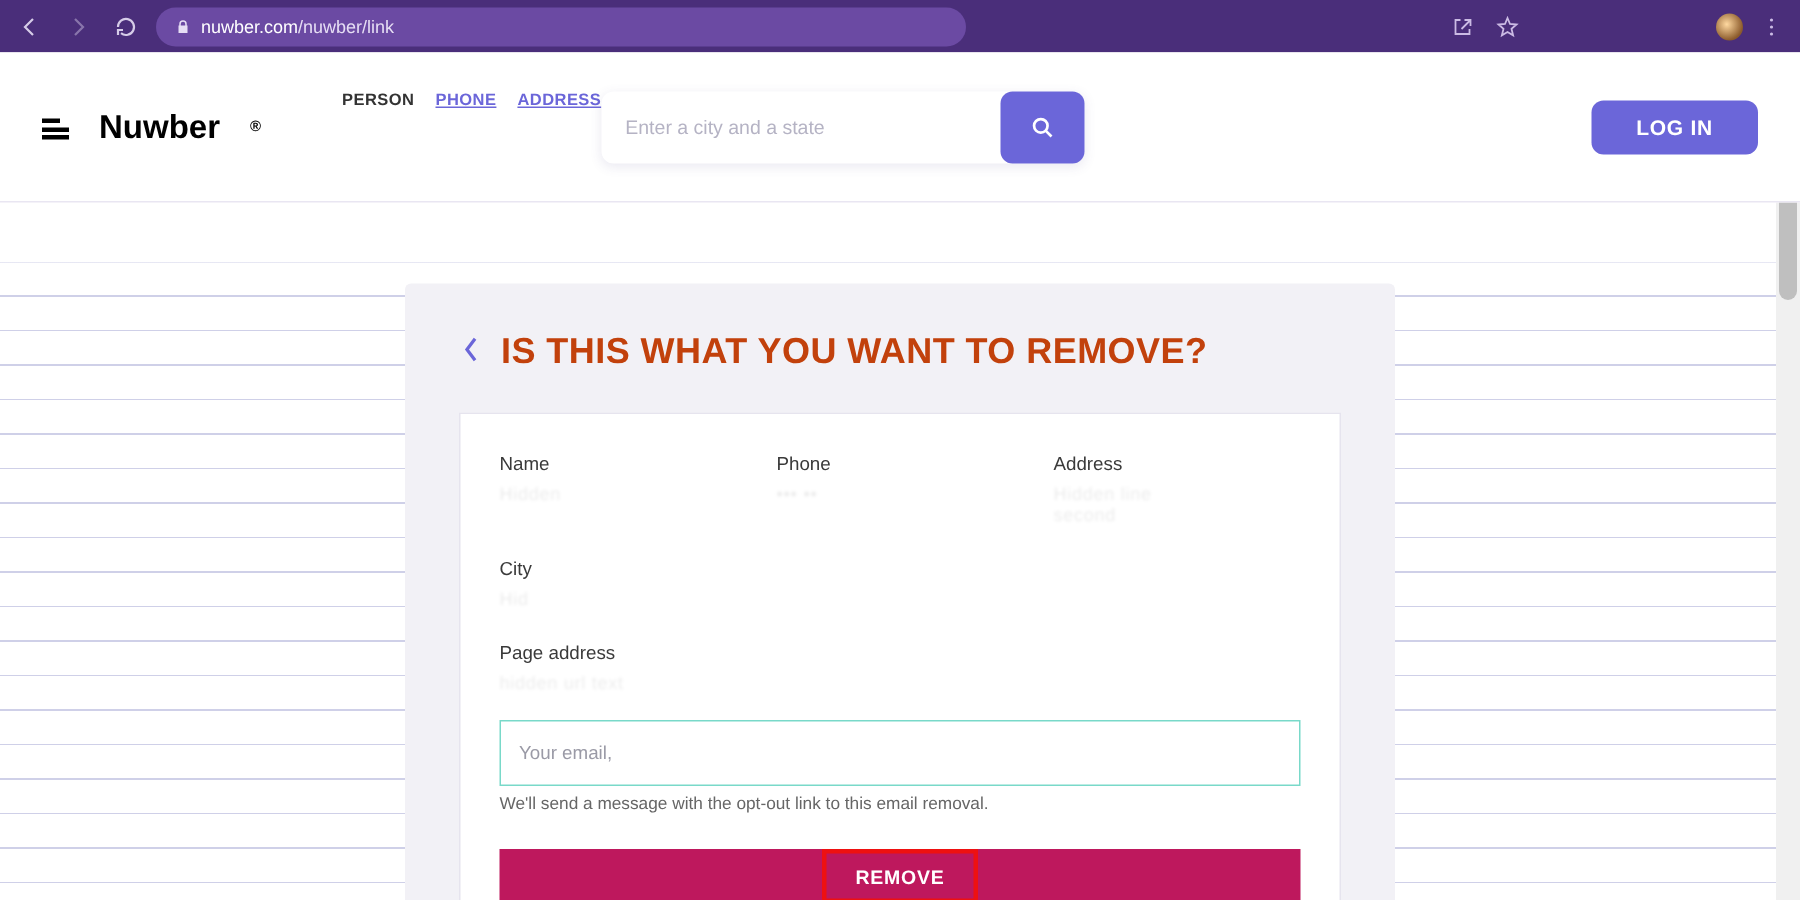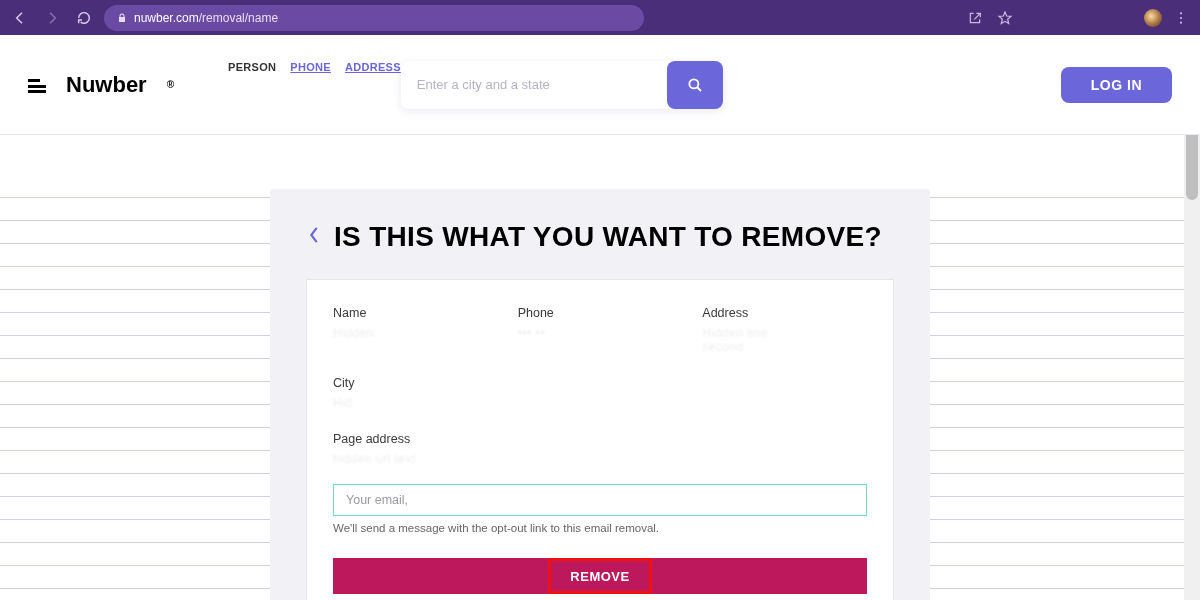--- a/index.html
+++ b/index.html
@@ -37,27 +37,27 @@
 .inp-city{width:262px}
 .search-btn{width:56px;background:#6b66d9;border:none;border-radius:8px;margin-left:4px;display:flex;align-items:center;justify-content:center;cursor:pointer;color:#fff}
 .search-btn svg{width:18px;height:18px}
 .login-btn{margin-left:auto;background:#6b66d9;color:#fff;border:none;border-radius:8px;height:36px;padding:0 30px;font-weight:700;font-size:14px;cursor:pointer;letter-spacing:.5px}
 .scrollbar{position:absolute;right:0;top:35px;bottom:0;width:16px;background:#f0f0f0}
 .scroll-thumb{position:absolute;left:2px;right:2px;top:0;height:130px;background:#bfbfbf;border-radius:6px}
 .card-wrap{position:absolute;z-index:3;left:50%;transform:translateX(-50%);top:154px;width:660px;background:#f2f1f6;padding:32px 0 0;border-radius:4px}
 .card-header{display:flex;align-items:center;gap:14px;padding:0 38px 26px}
 .back-chevron{color:#6b66d9;cursor:pointer}
 .back-chevron svg{width:12px;height:18px}
-.card-title{font-size:28px;font-weight:900;letter-spacing:.3px;color:#000000}
+.card-title{font-size:24px;font-weight:900;letter-spacing:.3px;color:#c2410c}
 .form-box{background:#fff;margin:0 36px;border:1px solid #e6e4ee;padding:26px 26px 30px}
 .fields{display:grid;grid-template-columns:1fr 1fr 1fr;row-gap:22px;column-gap:20px}
 .field-label{font-size:12.5px;color:#3a3a3a}
 .field-val{font-size:12px;color:rgba(0,0,0,0.08);margin-top:6px;filter:blur(1px);letter-spacing:.5px}
 .field.full{grid-column:1/-1}
-.email-input{margin-top:18px;width:100%;height:32px;border:1px solid #79d9c9;outline:none;padding:6px 12px;font-size:12.5px;color:#666}
+.email-input{margin-top:18px;width:100%;height:44px;border:1px solid #79d9c9;outline:none;padding:6px 12px;font-size:12.5px;color:#666}
 .email-input::placeholder{color:#9a9aa6}
 .helper{font-size:11.5px;color:#666;margin-top:6px}
 .remove-btn{display:block;width:100%;height:36px;margin-top:24px;background:#be185d;color:#fff;border:none;font-weight:700;font-size:13px;letter-spacing:.5px;cursor:pointer;position:relative}
 .remove-highlight{position:absolute;left:50%;top:50%;transform:translate(-50%,-50%);width:104px;height:36px;border:3px solid #e11;pointer-events:none}
 </style>
 </head>
 <body>
 
 <div class="browser-bar">
   <div class="nav-btn">
@@ -72,21 +72,21 @@
     </div>
   <div class="nav-btn">
       <svg viewBox="0 0 24 24" fill="none" stroke="currentColor" stroke-width="2.2">
         <path d="M4 12a8 8 0 1 1 3 6.2M4 20v-5h5"></path>
       </svg>
     </div>
   <div class="url-pill">
     <svg viewBox="0 0 24 24" fill="currentColor">
         <path d="M7 10V8a5 5 0 0 1 10 0v2h1v10H6V10h1zm2 0h6V8a3 3 0 0 0-6 0v2z"></path>
       </svg>
-    <span class="url-text"><span class="url-host">nuwber.com</span><span>/removal/name</span></span>
+    <span class="url-text"><span class="url-host">nuwber.com</span><span>/nuwber/link</span></span>
   </div>
   <div class="bar-spacer"></div>
   <div class="bar-icon">
       <svg viewBox="0 0 24 24" fill="none" stroke="currentColor" stroke-width="1.8">
         <path d="M14 5l6 0 0 6M20 5l-9 9M19 14v5H5V5h5"></path>
       </svg>
     </div>
   <div class="bar-icon">
       <svg viewBox="0 0 24 24" fill="none" stroke="currentColor" stroke-width="1.8">
         <path d="M12 3l2.5 6 6.5.5-5 4.3 1.6 6.5L12 17l-5.6 3.3L8 13.8 3 9.5l6.5-.5z"></path>

